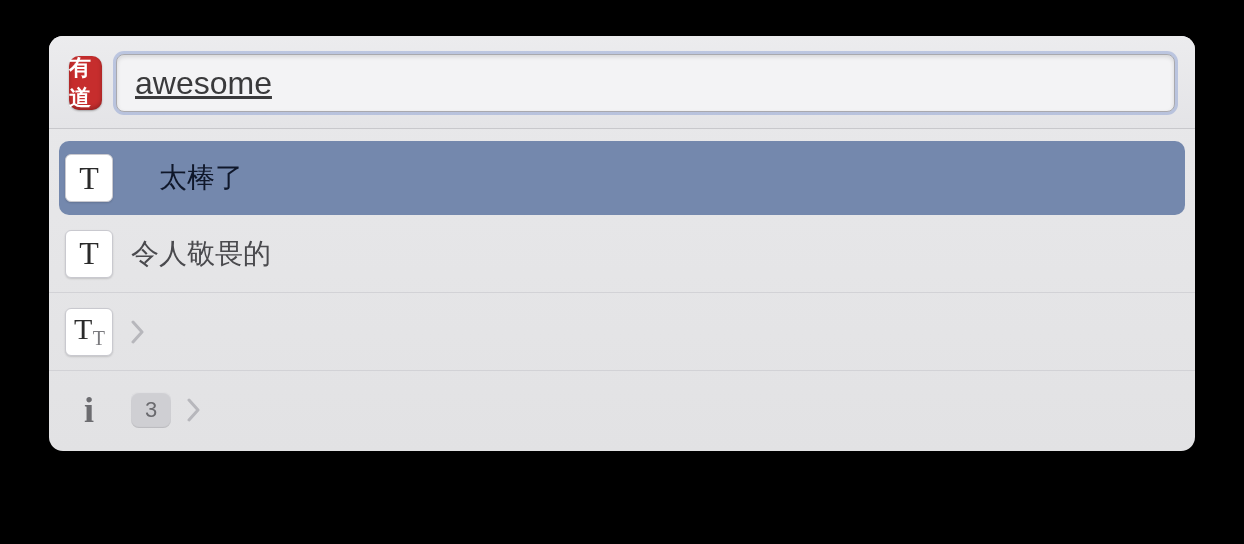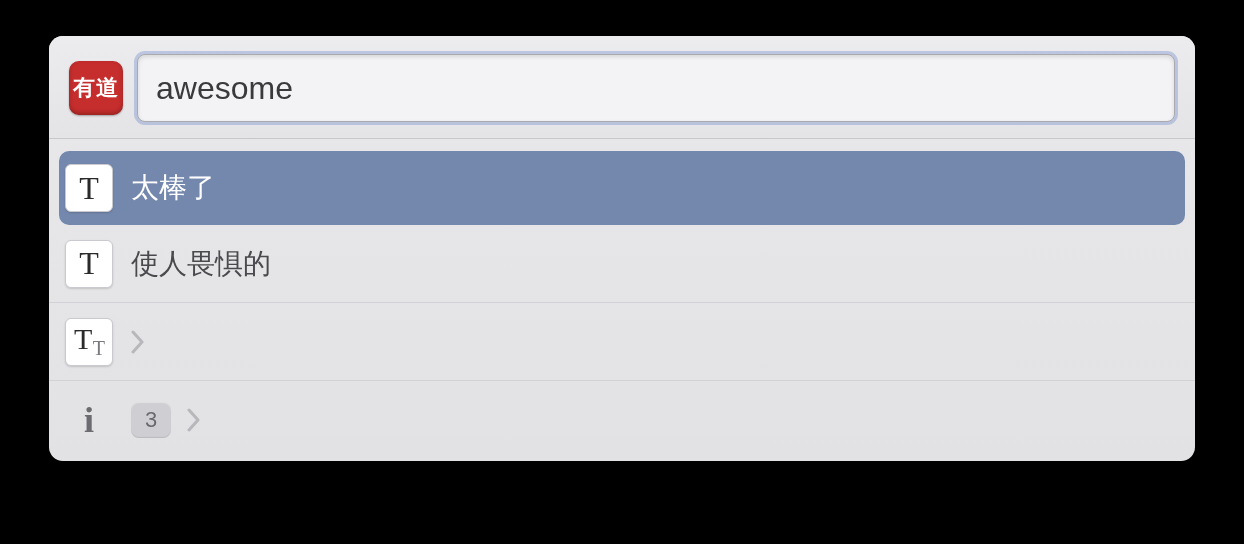--- a/index.html
+++ b/index.html
@@ -21,45 +21,46 @@
   }
   .search-row {
     display: flex;
     align-items: center;
     padding: 18px 20px 16px 20px;
     gap: 14px;
     border-bottom: 1px solid #c8c8cc;
     background: linear-gradient(#ececee, #e4e4e7);
   }
   .app-logo {
-    width: 54px; height: 54px;
+    width: 33px; height: 54px;
     border-radius: 10px;
     background: #c62d2d;
     color: #fff;
     display: flex;
     align-items: center;
     justify-content: center;
     font-weight: 700;
     font-size: 22px;
     letter-spacing: 1px;
     box-shadow: inset 0 -2px 4px rgba(0,0,0,0.25), 0 1px 2px rgba(0,0,0,0.3);
     flex-shrink: 0;
   }
   .search-input {
     flex: 1;
-    height: 68px;
+    height: 58px;
     border: 1px solid #a9a9ae;
     border-radius: 8px;
     background: #f3f3f5;
     box-shadow: inset 0 2px 4px rgba(0,0,0,0.12), 0 0 0 3px rgba(100,130,200,0.35);
     font-size: 32px;
     padding: 13px 18px;
     color: #3a3a3c;
     outline: none;
     font-family: inherit;
+    text-decoration: underline;
   }
   .results {
     padding: 8px 0 2px 0;
   }
   .result-row {
     display: flex;
     align-items: center;
     height: 78px;
     padding: 0 22px 0 16px;
     gap: 18px;
@@ -71,21 +72,21 @@
     margin: 4px 10px 0 10px;
     padding: 0 12px 0 6px;
     border-radius: 10px;
     background: #7488ad;
     border-bottom: none;
     height: 74px;
   }
   .result-row.selected + .result-row {
     
   }
-  .result-row.selected .result-text { color: #ffffff; }
+  .result-row.selected .result-text { color: #0f172a; margin-left: 28px; }
   .row-icon {
     width: 48px; height: 48px;
     background: #fff;
     border: 1px solid #c9c9cf;
     border-radius: 6px;
     box-shadow: 0 1px 2px rgba(0,0,0,0.15);
     display: flex;
     align-items: center;
     justify-content: center;
     flex-shrink: 0;
@@ -151,21 +152,21 @@
 
   <div class="results">
 
     <div class="result-row selected">
       <div class="row-icon T-single">T</div>
       <div class="result-text">太棒了</div>
     </div>
 
     <div class="result-row">
       <div class="row-icon T-single">T</div>
-      <div class="result-text">使人畏惧的</div>
+      <div class="result-text">令人敬畏的</div>
     </div>
 
     <div class="result-row">
       <div class="row-icon T-double">
         <span class="big">T</span>
           <span class="small">T</span>
       </div>
       <div class="row-right">
         <span class="chevron">
           <svg viewBox="0 0 14 24" width="14" height="24">

